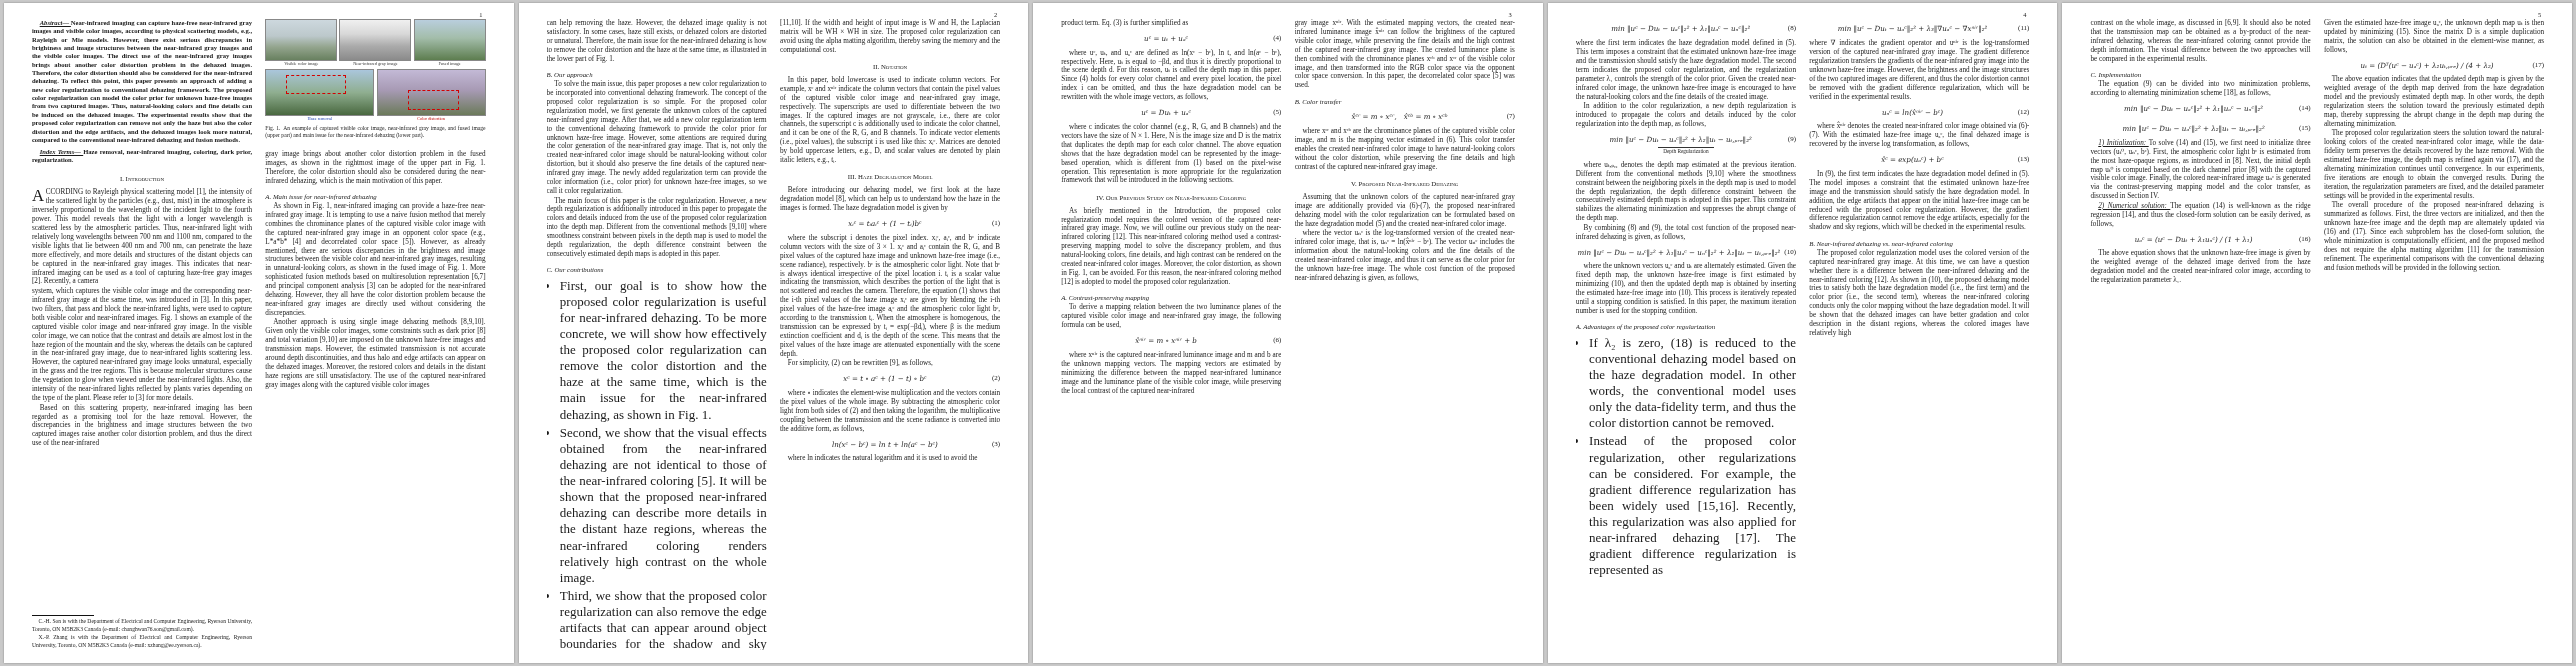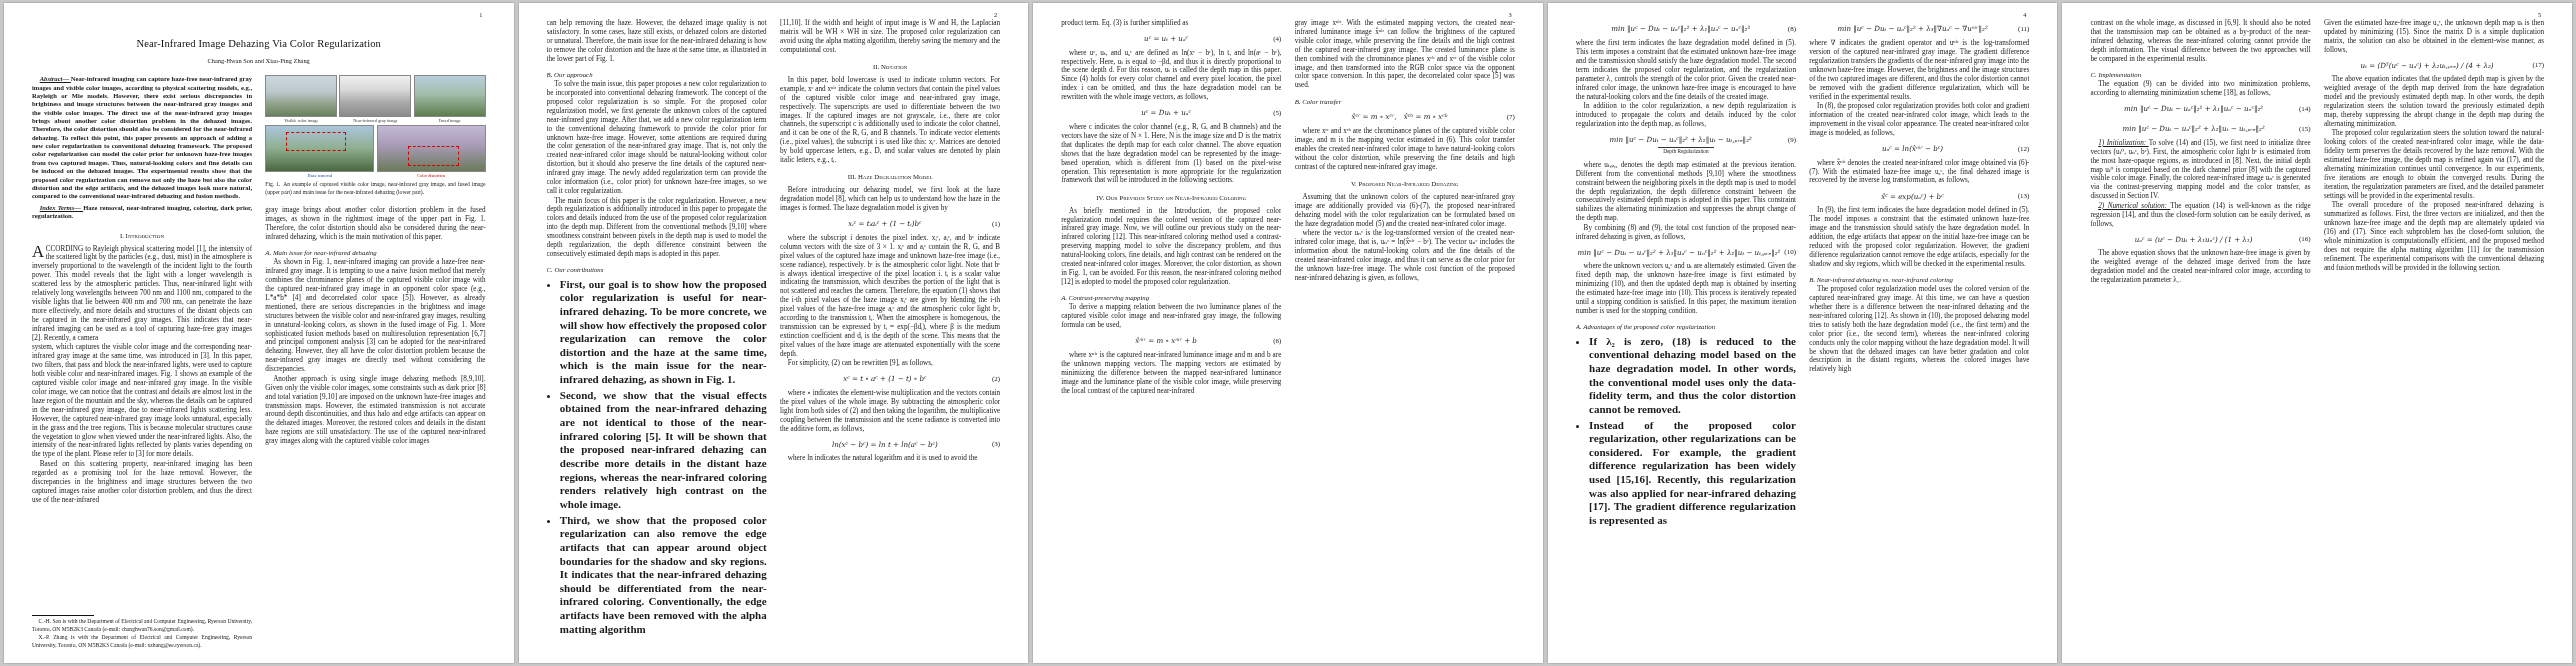--- a/index.html
+++ b/index.html
@@ -25,27 +25,27 @@
   
   .para{font-size:7.2px;line-height:1.24;margin:0 0 0.6px;text-align:justify;text-indent:7.8px;}
   .para.ni{text-indent:0;}
   .para.abstract{font-size:6.6px;font-weight:bold;line-height:1.27;margin-bottom:3.3px;}
   .lead{font-weight:bold;font-style:italic;text-decoration:underline;}
   .lead.i{font-weight:normal;font-style:italic;}
   .dropcap{float:left;font-size:16.7px;line-height:14.5px;padding:0.6px 1.7px 0 0;}
   .sec-h{font-size:6.8px;text-align:center;font-variant:small-caps;margin:7.8px 3.3px 4.4px;line-height:1.25;}
   .sub-h{font-size:6.8px;font-style:italic;margin:6.7px 0 2.2px;}
   .eq-wrap{margin:5.6px 0;flex:none;}
-  .eq{display:flex;align-items:center;}
+  .eq{display:flex;}
   .eq-math{flex:1;text-align:center;font-style:italic;font-size:7.1px;font-family:"DejaVu Serif",serif;}
   .eq-num{font-size:7px;padding-left:2.2px;}
   .eq-label-row{text-align:center;margin-top:1.1px;}
   .eq-label{display:inline-block;font-size:5.3px;border-top:0.4px solid #333;padding:0.6px 5.6px 0;color:#222;}
   .bullets{margin:2.2px 0 2.2px 13.3px;padding:0;}
-  .bullets li{font-size:11px;line-height:1.24;text-align:justify;margin-bottom:2.2px;font-weight:bold;}
+  .bullets li{font-size:13px;line-height:1.24;text-align:justify;margin-bottom:2.2px;}
   
   .figure{flex:none;margin-bottom:4.4px;}
   .fig-row{display:flex;gap:2.2px;margin-bottom:1.7px;}
   .fig-cell{flex:1;min-width:0;}
   .thumb{position:relative;width:100%;border:0.3px solid #888;box-sizing:border-box;}
   .r1 .thumb{height:42px;}
   .r2 .thumb{height:47px;}
   .t1{background:linear-gradient(180deg,#cdd8de 0%,#bcc8cb 40%,#93a48d 68%,#68805f 100%);}
   .t2{background:linear-gradient(180deg,#f0f0f0 0%,#d8d8d8 35%,#ababab 65%,#8a8a8a 100%);}
   .t3{background:linear-gradient(180deg,#b9cedd 0%,#a3bdaa 45%,#5d7d4f 100%);}
@@ -63,24 +63,20 @@
   .fn-rule{width:62px;border-top:0.4px solid #111;margin-bottom:2.2px;}
   .fn{margin:0 0 1.1px;text-indent:6.7px;text-align:justify;}
 </style>
 </head>
 <body>
 
 <div class="pages">
 
   <div class="page">
     <div class="pagenum">1</div>
-    <div class="hdr">
-      <div class="title">Near-Infrared Image Dehazing Via Color Regularization</div>
-      <div class="authors">Chang-Hwan Son and Xiao-Ping Zhang</div>
-    </div>
     <div class="cols">
       <div class="col">
           <p class="para abstract"><span class="lead">Abstract— </span>Near-infrared imaging can capture haze-free near-infrared gray images and visible color images, according to physical scattering models, e.g., Rayleigh or Mie models. However, there exist serious discrepancies in brightness and image structures between the near-infrared gray images and the visible color images. The direct use of the near-infrared gray images brings about another color distortion problem in the dehazed images. Therefore, the color distortion should also be considered for the near-infrared dehazing. To reflect this point, this paper presents an approach of adding a new color regularization to conventional dehazing framework. The proposed color regularization can model the color prior for unknown haze-free images from two captured images. Thus, natural-looking colors and fine details can be induced on the dehazed images. The experimental results show that the proposed color regularization can remove not only the haze but also the color distortion and the edge artifacts, and the dehazed images look more natural, compared to the conventional near-infrared dehazing and fusion methods.</p>
           <p class="para abstract"><span class="lead">Index Terms— </span>Haze removal, near-infrared imaging, coloring, dark prior, regularization.</p>
           <div class="sec-h">I. Introduction</div>
           <p class="para ni"><span class="dropcap">A</span>CCORDING to Rayleigh physical scattering model [1], the intensity of the scattered light by the particles (e.g., dust, mist) in the atmosphere is inversely proportional to the wavelength of the incident light to the fourth power. This model reveals that the light with a longer wavelength is scattered less by the atmospheric particles. Thus, near-infrared light with relatively long wavelengths between 700 nm and 1100 nm, compared to the visible lights that lie between 400 nm and 700 nm, can penetrate the haze more effectively, and more details and structures of the distant objects can be captured in the near-infrared gray images. This indicates that near-infrared imaging can be used as a tool of capturing haze-free gray images [2]. Recently, a camera</p>
           <p class="para ni">system, which captures the visible color image and the corresponding near-infrared gray image at the same time, was introduced in [3]. In this paper, two filters, that pass and block the near-infrared lights, were used to capture both visible color and near-infrared images. Fig. 1 shows an example of the captured visible color image and near-infrared gray image. In the visible color image, we can notice that the contrast and details are almost lost in the haze region of the mountain and the sky, whereas the details can be captured in the near-infrared gray image, due to near-infrared lights scattering less. However, the captured near-infrared gray image looks unnatural, especially in the grass and the tree regions. This is because molecular structures cause the vegetation to glow when viewed under the near-infrared lights. Also, the intensity of the near-infrared lights reflected by plants varies depending on the type of the plant. Please refer to [3] for more details.</p>
           <p class="para">Based on this scattering property, near-infrared imaging has been regarded as a promising tool for the haze removal. However, the discrepancies in the brightness and image structures between the two captured images raise another color distortion problem, and thus the direct use of the near-infrared</p>
           <div class="fns">
             <div class="fn-rule"></div>
@@ -253,26 +249,25 @@
           <p class="para">where the unknown vectors uₐᶜ and uₜ are alternately estimated. Given the fixed depth map, the unknown haze-free image is first estimated by minimizing (10), and then the updated depth map is obtained by inserting the estimated haze-free image into (10). This process is iteratively repeated until a stopping condition is satisfied. In this paper, the maximum iteration number is used for the stopping condition.</p>
           <div class="sub-h">A. Advantages of the proposed color regularization</div>
           <ul class="bullets">
             <li>If λ₂ is zero, (18) is reduced to the conventional dehazing model based on the haze degradation model. In other words, the conventional model uses only the data-fidelity term, and thus the color distortion cannot be removed.</li>
             <li>Instead of the proposed color regularization, other regularizations can be considered. For example, the gradient difference regularization has been widely used [15,16]. Recently, this regularization was also applied for near-infrared dehazing [17]. The gradient difference regularization is represented as</li>
           </ul>
         </div>
       <div class="col">
           <div class="eq-wrap">
             <div class="eq">
-              <span class="eq-math">min ‖uᶜ − Duₜ − uₐᶜ‖₂² + λ₃‖∇uₐᶜ − ∇uⁿⁱʳ‖₂²</span>
+              <span class="eq-math">min ‖uᶜ − Duₜ − uₐᶜ‖₂² + λ₃‖∇uₐᶜ − ∇xⁿⁱʳ‖₂²</span>
               <span class="eq-num">(11)</span>
             </div>
           </div>
           <p class="para ni">where ∇ indicates the gradient operator and uⁿⁱʳ is the log-transformed version of the captured near-infrared gray image. The gradient difference regularization transfers the gradients of the near-infrared gray image into the unknown haze-free image. However, the brightness and the image structures of the two captured images are different, and thus the color distortion cannot be removed with the gradient difference regularization, which will be verified in the experimental results.</p>
-          <p class="para">In (8), the proposed color regularization provides both color and gradient information of the created near-infrared color image, which leads to the improvement in the visual color appearance. The created near-infrared color image is modeled, as follows,</p>
           <div class="eq-wrap">
             <div class="eq">
               <span class="eq-math">uₙᶜ = ln(x̂ⁿⁱʳ − bᶜ)</span>
               <span class="eq-num">(12)</span>
             </div>
           </div>
           <p class="para">where x̂ⁿⁱʳ denotes the created near-infrared color image obtained via (6)-(7). With the estimated haze-free image uₐᶜ, the final dehazed image is recovered by the inverse log transformation, as follows,</p>
           <div class="eq-wrap">
             <div class="eq">
               <span class="eq-math">x̂ᶜ = exp(uₐᶜ) + bᶜ</span>

